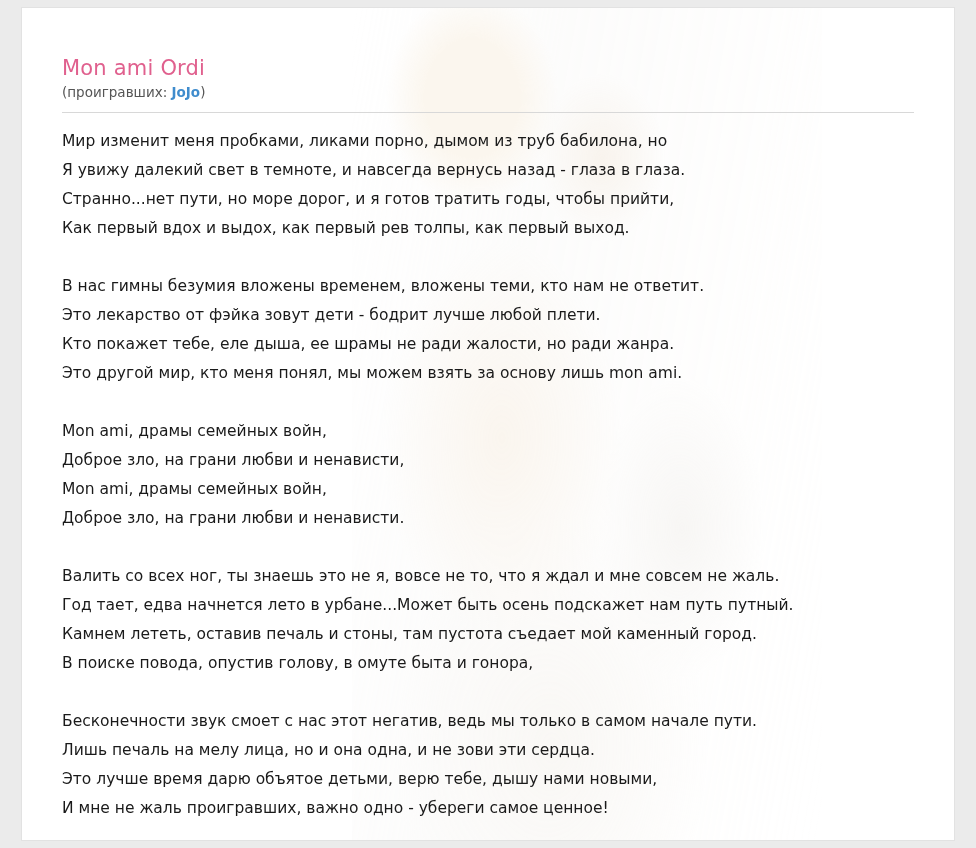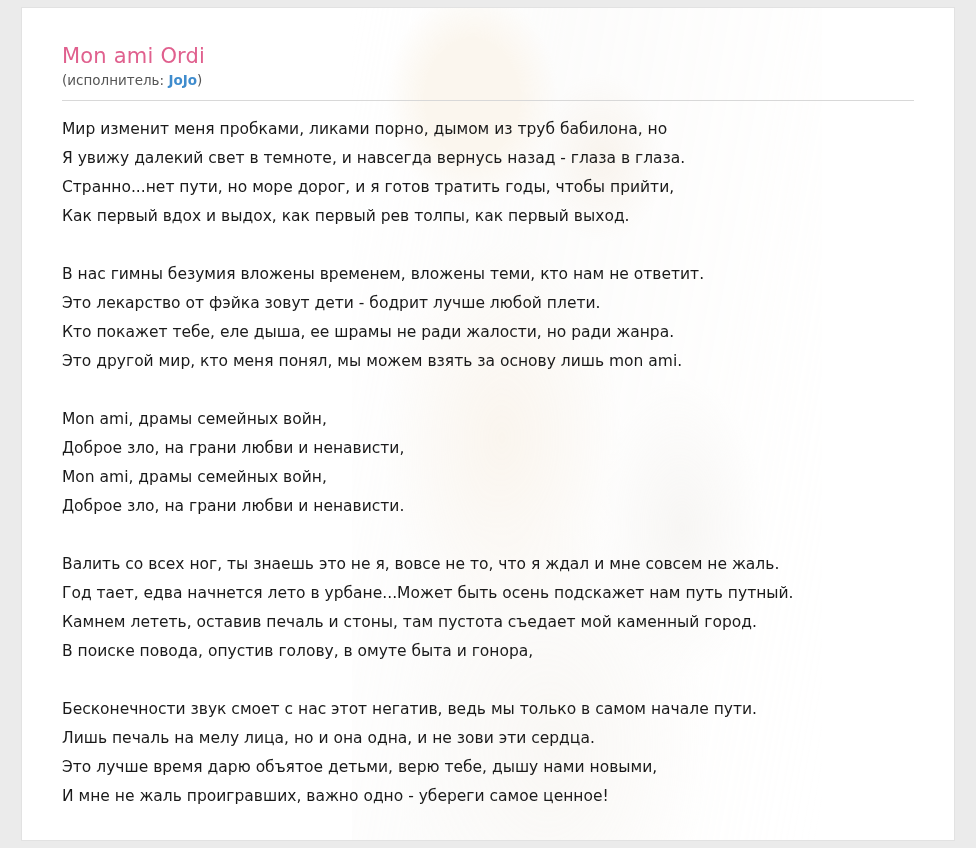--- a/index.html
+++ b/index.html
@@ -41,21 +41,21 @@
       linear-gradient(100deg, rgba(255,255,255,0) 0%, rgba(238,236,233,0.55) 35%, rgba(246,243,239,0.35) 70%, rgba(255,255,255,0) 100%);
   }
   .content {
     position: relative;
     padding: 36px 40px 0 40px;
   }
   .song-title {
     font-size: 21px;
     color: #e0608e;
     font-weight: normal;
-    margin: 0 0 4px 0;
+    margin: 12px 0 4px 0;
     letter-spacing: 0.2px;
   }
   .artist-line {
     font-size: 13.5px;
     color: #555555;
     margin: 0 0 12px 0;
   }
   .artist-link {
     color: #3f8ccd;
     text-decoration: none;
@@ -76,21 +76,21 @@
     font-family: "DejaVu Sans", "Liberation Sans", sans-serif;
   }
 </style>
 </head>
 <body>
 
 <div class="page">
   <div class="bg-photo"></div>
   <div class="content">
     <h1 class="song-title">Mon ami Ordi</h1>
-    <div class="artist-line"><span>(исполнитель: </span><a class="artist-link" href="#">JoJo</a><span>)</span></div>
+    <div class="artist-line"><span>(проигравших: </span><a class="artist-link" href="#">JoJo</a><span>)</span></div>
     <hr class="divider">
     <div class="lyrics">Мир изменит меня пробками, ликами порно, дымом из труб бабилона, но
 Я увижу далекий свет в темноте, и навсегда вернусь назад - глаза в глаза.
 Странно...нет пути, но море дорог, и я готов тратить годы, чтобы прийти,
 Как первый вдох и выдох, как первый рев толпы, как первый выход.
 
 В нас гимны безумия вложены временем, вложены теми, кто нам не ответит.
 Это лекарство от фэйка зовут дети - бодрит лучше любой плети.
 Кто покажет тебе, еле дыша, ее шрамы не ради жалости, но ради жанра.
 Это другой мир, кто меня понял, мы можем взять за основу лишь mon ami.

